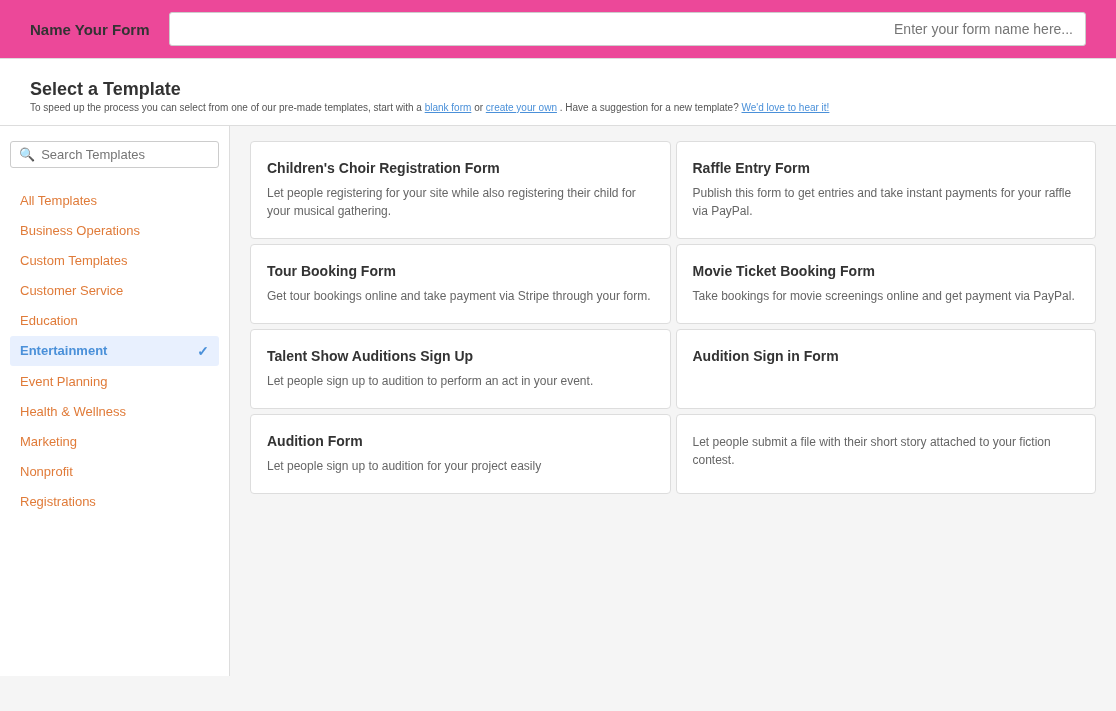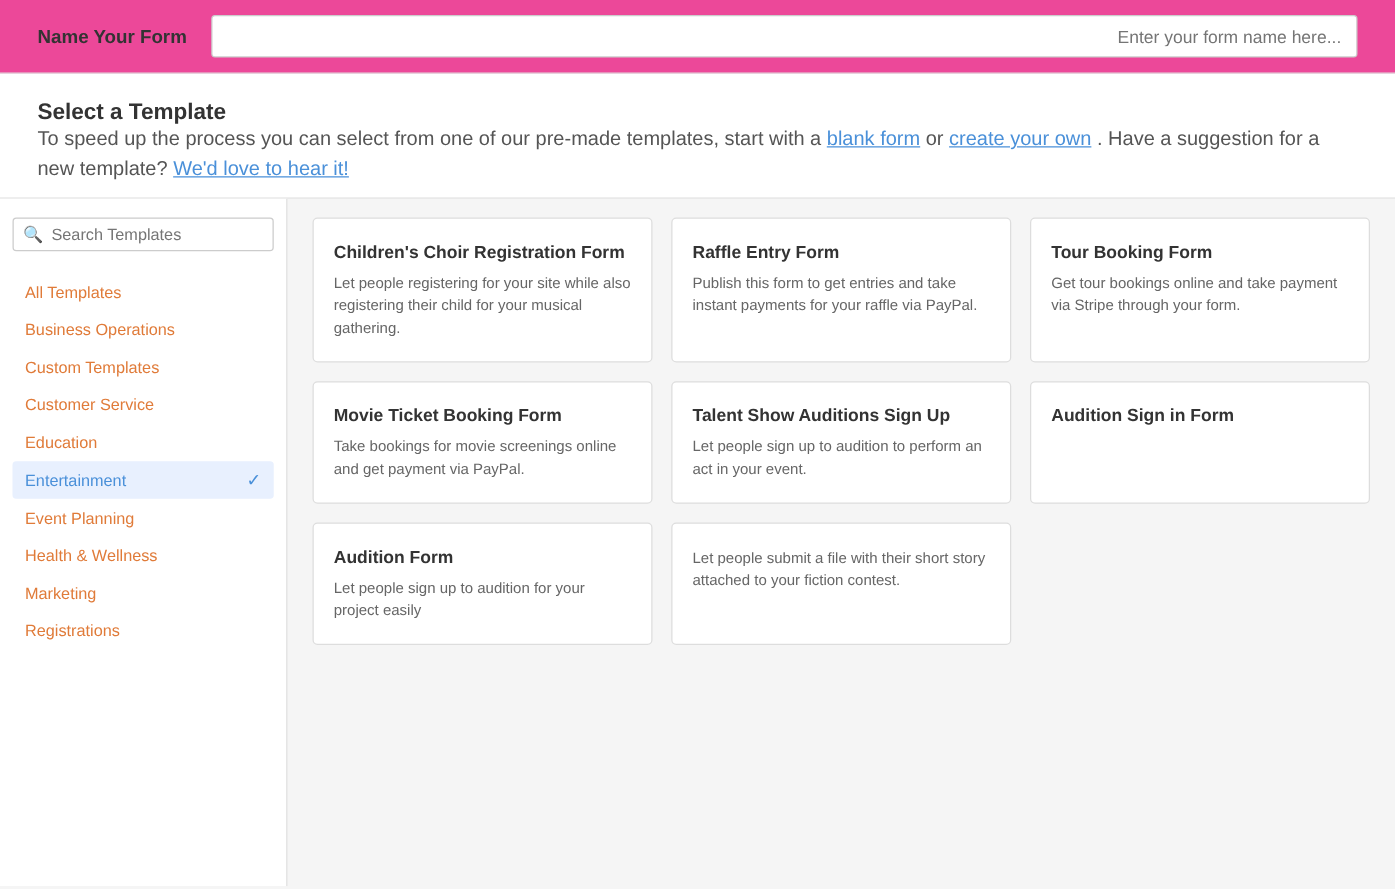--- a/index.html
+++ b/index.html
@@ -38,21 +38,21 @@
       padding: 20px 30px 10px;
       border-bottom: 1px solid #ddd;
     }
     .section-title {
       font-size: 18px;
       font-weight: bold;
       color: #333;
       margin-bottom: 0;
     }
     .section-desc {
-      font-size: 16px;
+      font-size: 10px;
       color: #555;
       line-height: 1.5;
     }
     .section-desc a {
       color: #4a90d9;
       text-decoration: underline;
       cursor: pointer;
     }
 
     
@@ -87,46 +87,46 @@
     .search-input {
       border: none;
       outline: none;
       font-size: 13px;
       color: #555;
       width: 100%;
       background: transparent;
     }
     .nav-item {
       display: flex;
-      align-items: center;
+      align-items: flex-start;
       justify-content: space-between;
       padding: 7px 10px;
       font-size: 13px;
       color: #e07b39;
       cursor: pointer;
       border-radius: 3px;
       margin-bottom: 1px;
     }
     .nav-item.active {
       background: #e8f0fe;
       color: #4a90d9;
-      font-weight: normal;
+      font-weight: bold;
     }
     .nav-item .check-icon {
       color: #4a90d9;
       font-size: 14px;
     }
 
     
     .template-grid {
       flex: 1;
       padding: 15px 20px;
       display: grid;
-      grid-template-columns: 1fr 1fr 1fr;
-      gap: 15px;
+      grid-template-columns: 1fr 1fr;
+      gap: 5px;
       align-content: start;
       overflow-y: auto;
     }
     .template-card {
       background: #fff;
       border: 1px solid #ddd;
       border-radius: 4px;
       padding: 18px 16px;
       cursor: pointer;
       transition: border-color 0.2s;
@@ -193,20 +193,23 @@
         <div class="nav-item">
           <span>Event Planning</span>
         </div>
         <div class="nav-item">
           <span>Health &amp; Wellness</span>
         </div>
         <div class="nav-item">
           <span>Marketing</span>
         </div>
         <div class="nav-item">
+          <span>Nonprofit</span>
+        </div>
+        <div class="nav-item">
           <span>Registrations</span>
         </div>
       </div>
   </div>
 
   <div class="template-grid" id="template-grid">
       <div class="template-card">
         <div class="template-card-title">Children's Choir Registration Form</div>
         <div class="template-card-desc">Let people registering for your site while also registering their child for your musical gathering.</div>
       </div>

